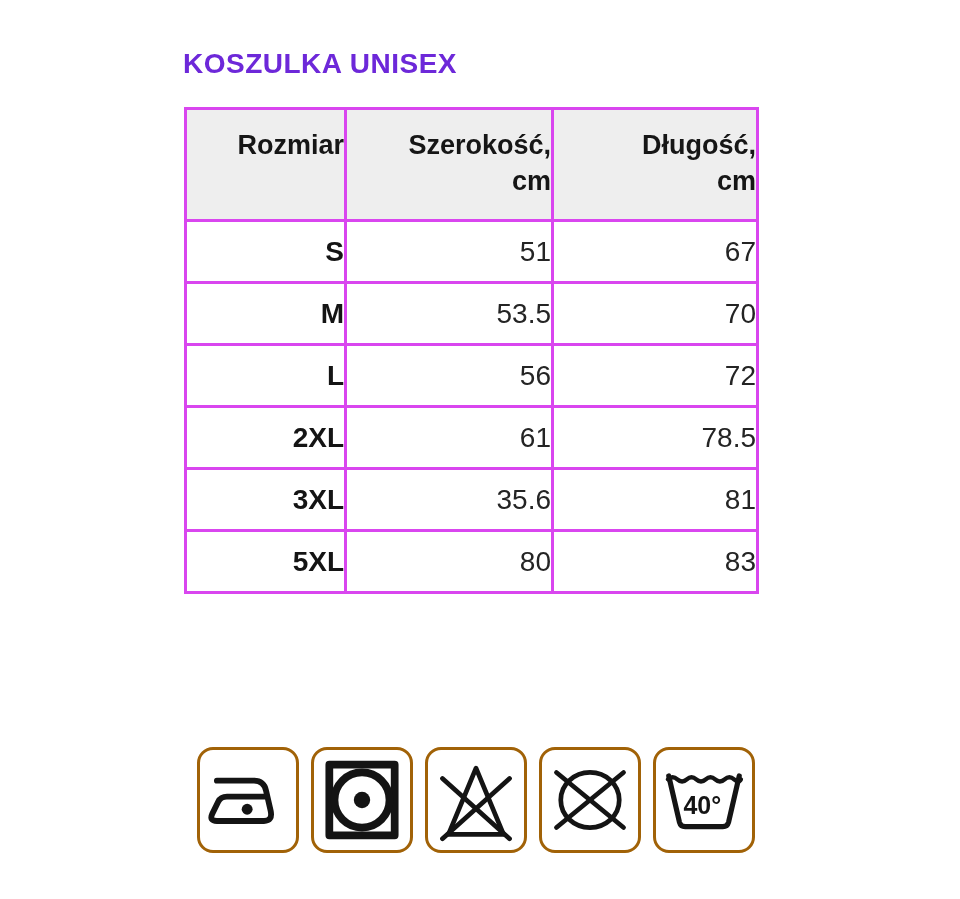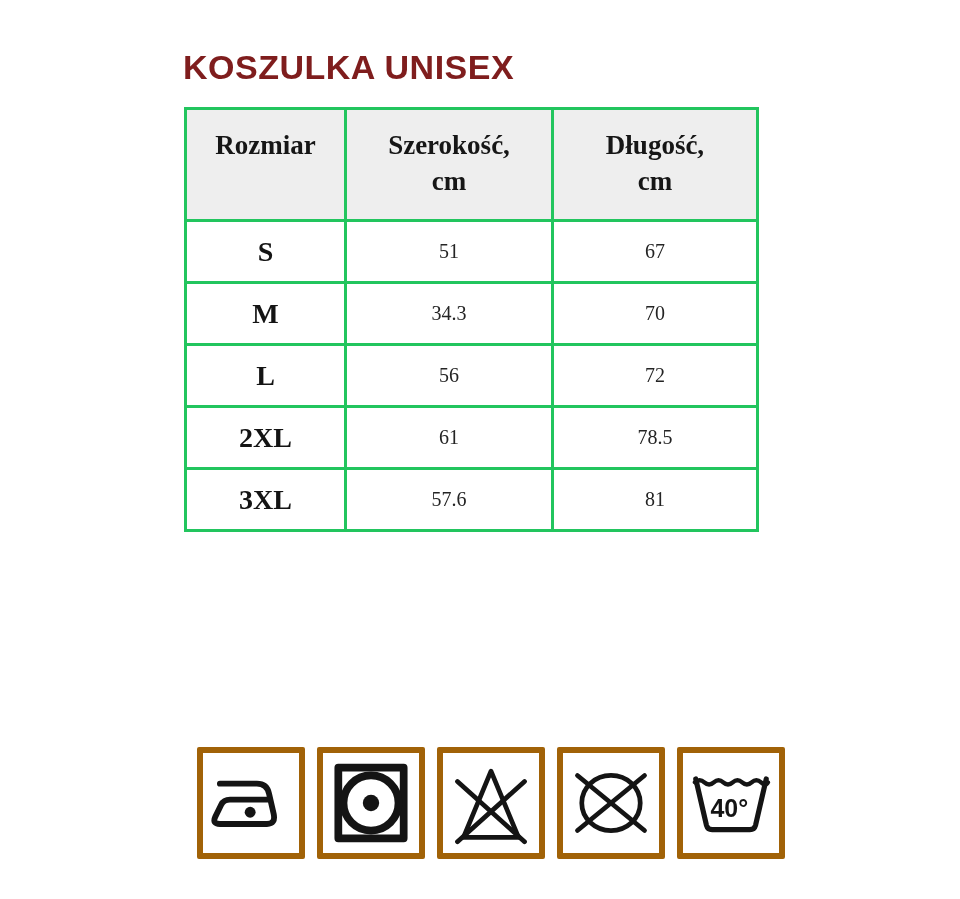--- a/index.html
+++ b/index.html
@@ -9,53 +9,52 @@
     height: 899px;
     background: #ffffff;
     font-family: "Liberation Sans", sans-serif;
     color: #161616;
     overflow: hidden;
   }
   .title {
     position: absolute;
     left: 183px;
     top: 48px;
-    font-size: 34px;
+    font-size: 28px;
     font-weight: 700;
     letter-spacing: 0.5px;
-    color: #7f1d1d;
+    color: #6d28d9;
     white-space: nowrap;
   }
   table.size-chart {
     position: absolute;
     left: 184px;
     top: 107px;
     border-collapse: collapse;
     table-layout: fixed;
   }
   .size-chart th, .size-chart td {
-    border: 3px solid #22c55e;
-    text-align: center;
+    border: 3px solid #d946ef;
+    text-align: right;
     background: #ffffff;
     padding: 0;
-    font-family: Liberation Serif, serif;
   }
   .size-chart th {
     background: #eeeeee;
     font-size: 27px;
     font-weight: 700;
     height: 92px;
     vertical-align: top;
     padding-top: 17px;
     line-height: 36px;
     white-space: pre-line;
   }
   .size-chart td {
     height: 59px;
-    font-size: 20px;
+    font-size: 28px;
     font-weight: 400;
     color: #242424;
     vertical-align: middle;
   }
   .size-chart td.size-cell {
     font-weight: 700;
     font-size: 28px;
     color: #141414;
   }
   .col-size   { width: 160px; }
@@ -65,22 +64,22 @@
   .care-row {
     position: absolute;
     left: 197px;
     top: 747px;
     display: flex;
     gap: 12px;
   }
   .care-box {
     width: 96px;
     height: 100px;
-    border: 6px solid #a16207;
-    border-radius: 2px;
+    border: 3px solid #a16207;
+    border-radius: 16px;
     background: #ffffff;
     display: flex;
     align-items: center;
     justify-content: center;
   }
   .care-box svg { display: block; }
   .care-glyph {
     stroke: #141414;
     fill: none;
     stroke-linecap: round;
@@ -116,37 +115,42 @@
       </tr>
     </thead>
     <tbody>
       <tr>
         <td class="size-cell">S</td>
         <td>51</td>
         <td>67</td>
       </tr>
       <tr>
         <td class="size-cell">M</td>
-        <td>34.3</td>
+        <td>53.5</td>
         <td>70</td>
       </tr>
       <tr>
         <td class="size-cell">L</td>
         <td>56</td>
         <td>72</td>
       </tr>
       <tr>
         <td class="size-cell">2XL</td>
         <td>61</td>
         <td>78.5</td>
       </tr>
       <tr>
         <td class="size-cell">3XL</td>
-        <td>57.6</td>
+        <td>35.6</td>
         <td>81</td>
+      </tr>
+      <tr>
+        <td class="size-cell">5XL</td>
+        <td>80</td>
+        <td>83</td>
       </tr>
     </tbody>
   </table>
 
   <div class="care-row">
 
     <div class="care-box">
       <svg width="84" height="86" viewBox="0 0 100 100">
         <path class="care-glyph" stroke-width="7" d="M 13 27 H 57 Q 69 27 71.5 39 L 77 63 Q 79.5 75 69 75 H 13 Q 3.5 75 7.5 66.5 L 14.5 52 Q 17.5 46 25 46 H 71"></path>
         <circle cx="49" cy="61" r="6.5" fill="#141414" stroke="none"></circle>

